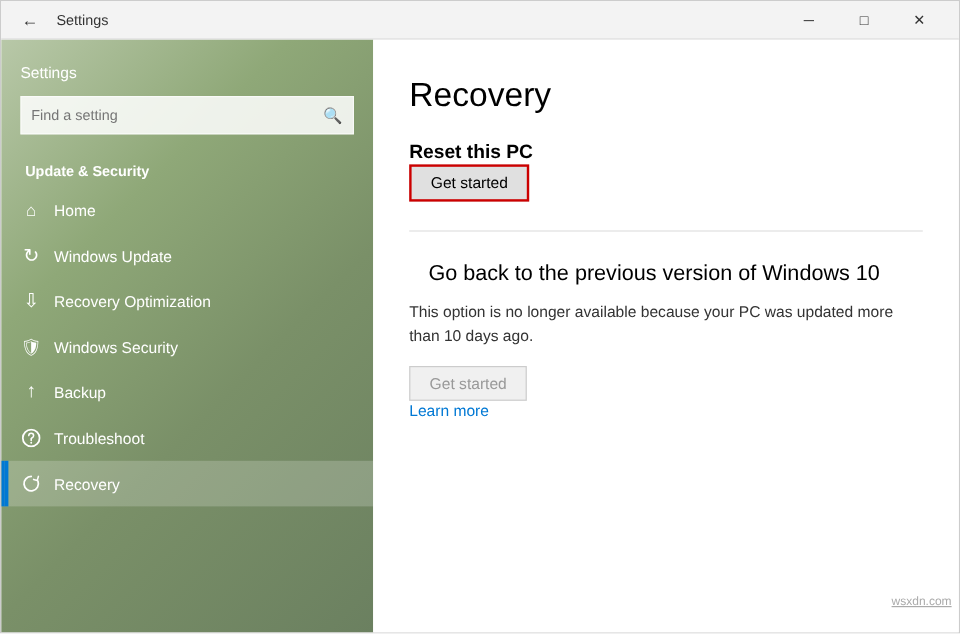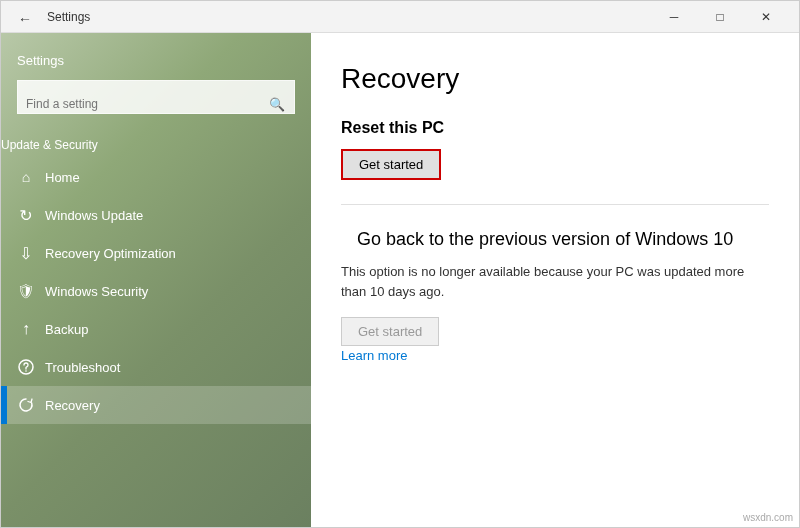--- a/index.html
+++ b/index.html
@@ -84,43 +84,43 @@
       padding: 20px 16px 12px 16px;
     }
     .sidebar-header-title {
       font-size: 13px;
       font-weight: 400;
       color: #fff;
       margin-bottom: 12px;
     }
     .search-box {
       display: flex;
-      align-items: flex-start;
+      align-items: center;
       background: rgba(255,255,255,0.85);
       border: 1px solid rgba(255,255,255,0.6);
       height: 32px;
-      padding: 16px 8px;
+      padding: 0 8px;
     }
     .search-input {
       border: none;
       background: transparent;
       flex: 1;
       font-size: 12px;
       color: #555;
       outline: none;
     }
     .search-icon {
       color: #666;
       font-size: 13px;
     }
 
     .sidebar-section-title {
-      padding: 12px 16px 6px 0;
+      padding: 12px 16px 6px 20px;
       font-size: 12px;
-      font-weight: 400;
+      font-weight: 700;
       color: #fff;
     }
 
     .nav-item {
       display: flex;
       align-items: center;
       padding: 10px 16px;
       cursor: pointer;
       color: #fff;
       font-size: 13px;
@@ -163,21 +163,20 @@
       font-size: 28px;
       font-weight: 300;
       color: #000;
       margin-bottom: 24px;
     }
 
     .section-title {
       font-size: 16px;
       font-weight: 600;
       color: #000;
-      margin-bottom: 12px;
     }
 
     .section-desc {
       font-size: 13px;
       color: #333;
       line-height: 1.5;
       margin-bottom: 16px;
     }
 
     .btn-primary {
@@ -218,24 +217,25 @@
     .learn-more {
       color: #0078d4;
       font-size: 13px;
       cursor: pointer;
       text-decoration: none;
       display: inline-block;
     }
 
     .watermark {
       position: absolute;
-      bottom: 4px;
+      bottom: 20px;
       right: 6px;
       font-size: 10px;
       color: #aaa;
+      text-decoration: underline;
     }
   </style>
 </head>
 <body>
 
 <div class="window">
 
   <div class="titlebar">
     <div class="titlebar-back">
       <span>←</span>

